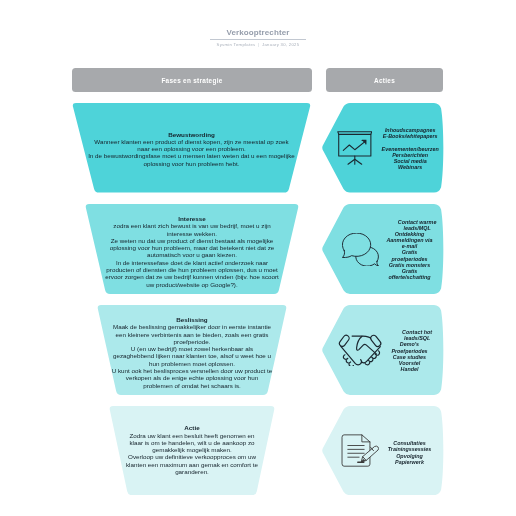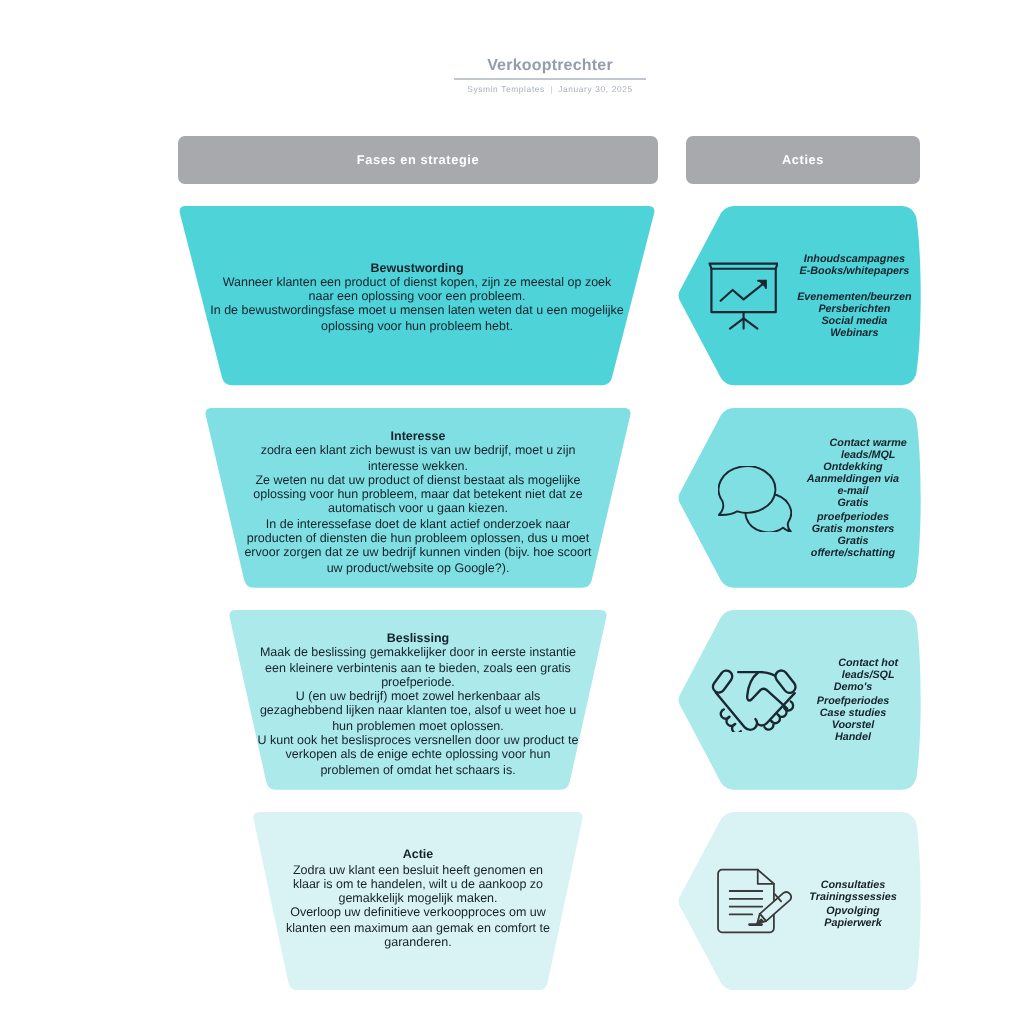--- a/index.html
+++ b/index.html
@@ -1,17 +1,17 @@
 <!DOCTYPE html>
 <html><head>
 <meta charset="utf-8">
 <style>
 html,body{margin:0;padding:0;}
 body{width:516px;height:516px;background:#ffffff;font-family:"Liberation Sans",sans-serif;overflow:hidden;}
-.page{position:relative;width:498px;height:516px;background:#fff;margin-left:17px;}
+.page{position:relative;width:498px;height:516px;background:#fff;}
 
 .doc-title{position:absolute;left:0;top:28.2px;width:516px;text-align:center;font-size:8px;font-weight:bold;color:#959dab;letter-spacing:.1px;line-height:10px;}
 .title-rule{position:absolute;left:210px;top:38.5px;width:96px;height:1px;background:#c2c8d1;}
 .doc-sub{position:absolute;left:0;top:41.8px;width:516px;text-align:center;font-size:4.2px;color:#a8afba;letter-spacing:.31px;line-height:6px;white-space:nowrap;}
 .doc-sub .sep{display:inline-block;margin:0 2.6px;color:#c2c8d1;}
 
 .hdr{position:absolute;height:24px;border-radius:3.5px;background:#a7a9ac;color:#ffffff;font-size:6.4px;font-weight:bold;letter-spacing:.3px;display:flex;align-items:center;justify-content:center;}
 .hdr-stages{left:72px;top:68px;width:240px;}
 .hdr-actions{left:326px;top:68px;width:117px;}
 

